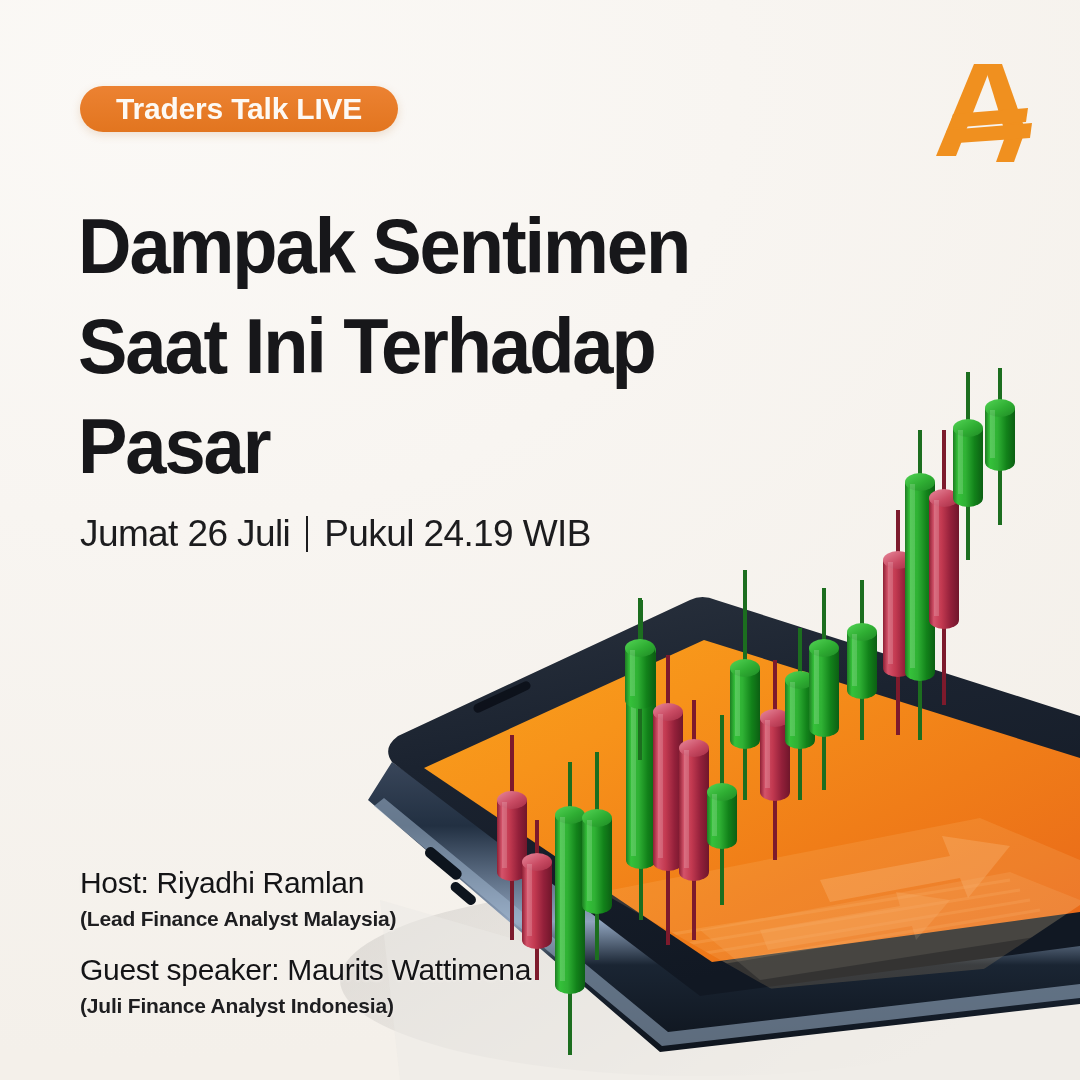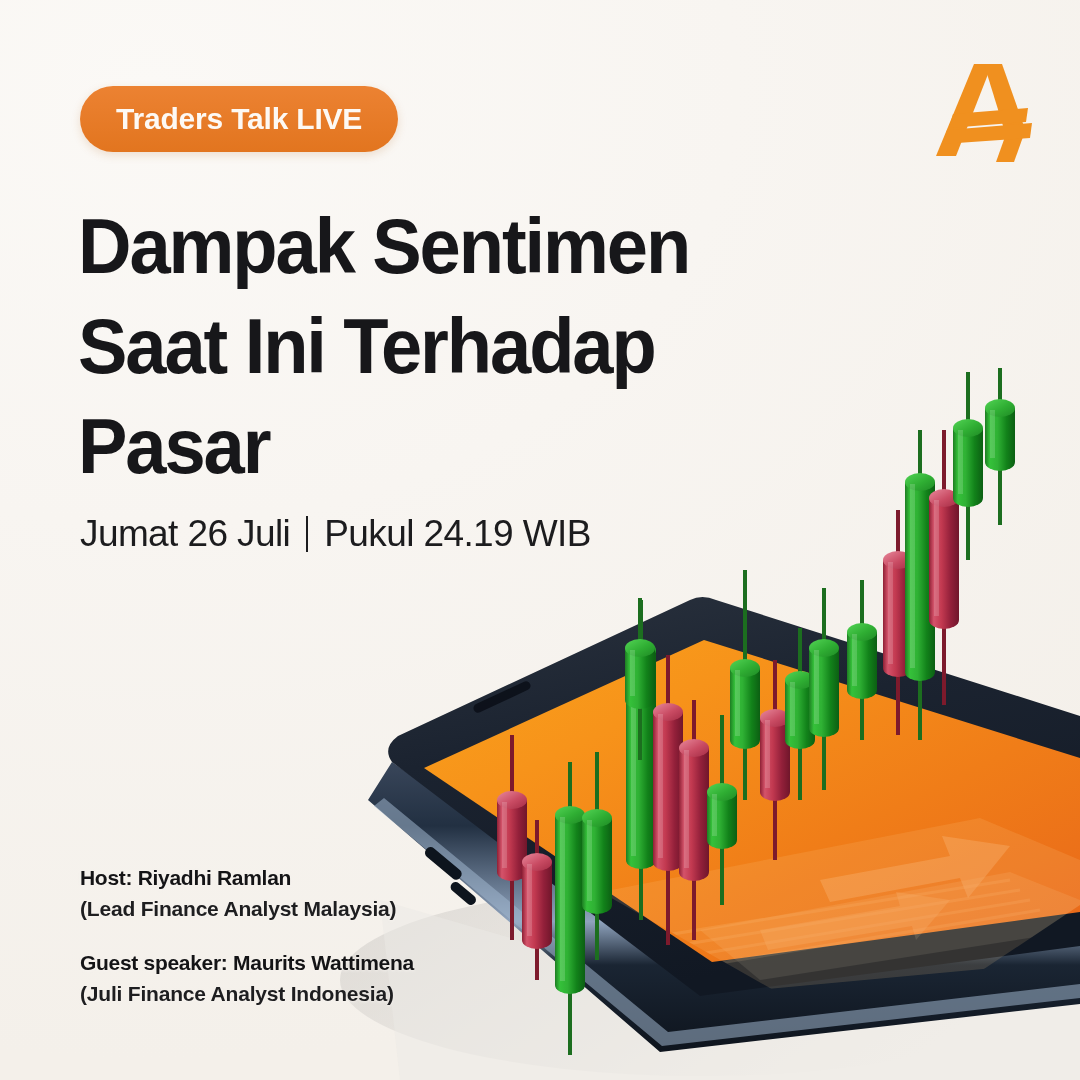--- a/index.html
+++ b/index.html
@@ -16,21 +16,21 @@
       radial-gradient(120% 90% at 14% 8%, #fbf9f6 0%, #f8f5f1 45%, #f4f0ea 100%);
     overflow:hidden;
   }
 
   
   .logo { position:absolute; top:56px; right:38px; width:120px; height:108px; }
 
   
   .badge {
     position:absolute; left:80px; top:86px;
-    height:66px; padding:0 36px;
+    height:46px; padding:0 36px;
     display:flex; align-items:center; justify-content:center;
     border-radius:40px;
     background:linear-gradient(180deg,#ec8232 0%,#e2751f 100%);
     box-shadow:0 3px 10px rgba(180,100,30,.18);
   }
   .badge span {
     color:#fdf9f4; font-size:30px; font-weight:bold;
     letter-spacing:-.2px; white-space:nowrap;
   }
 
@@ -51,23 +51,23 @@
     letter-spacing:-.6px; white-space:nowrap;
     display:flex; align-items:center; gap:14px;
   }
   .dateline .bar {
     display:inline-block; width:2px; height:36px;
     background:#1c1c1e; margin:0 2px;
   }
 
   
   .speakers { position:absolute; left:80px; top:866px; z-index:40; }
-  .sp-block + .sp-block { margin-top:30px; }
+  .sp-block + .sp-block { margin-top:22px; }
   .sp-name {
-    color:#141416; font-size:21px; font-weight:bold;
+    color:#141416; font-size:30px; font-weight:normal;
     letter-spacing:-.3px; white-space:nowrap;
     text-shadow:0 1px 3px rgba(248,245,241,.85);
   }
   .sp-role {
     margin-top:7px;
     color:#1e1e20; font-size:21px; font-weight:700;
     letter-spacing:-.2px; white-space:nowrap;
     text-shadow:0 1px 3px rgba(248,245,241,.85);
   }
 

